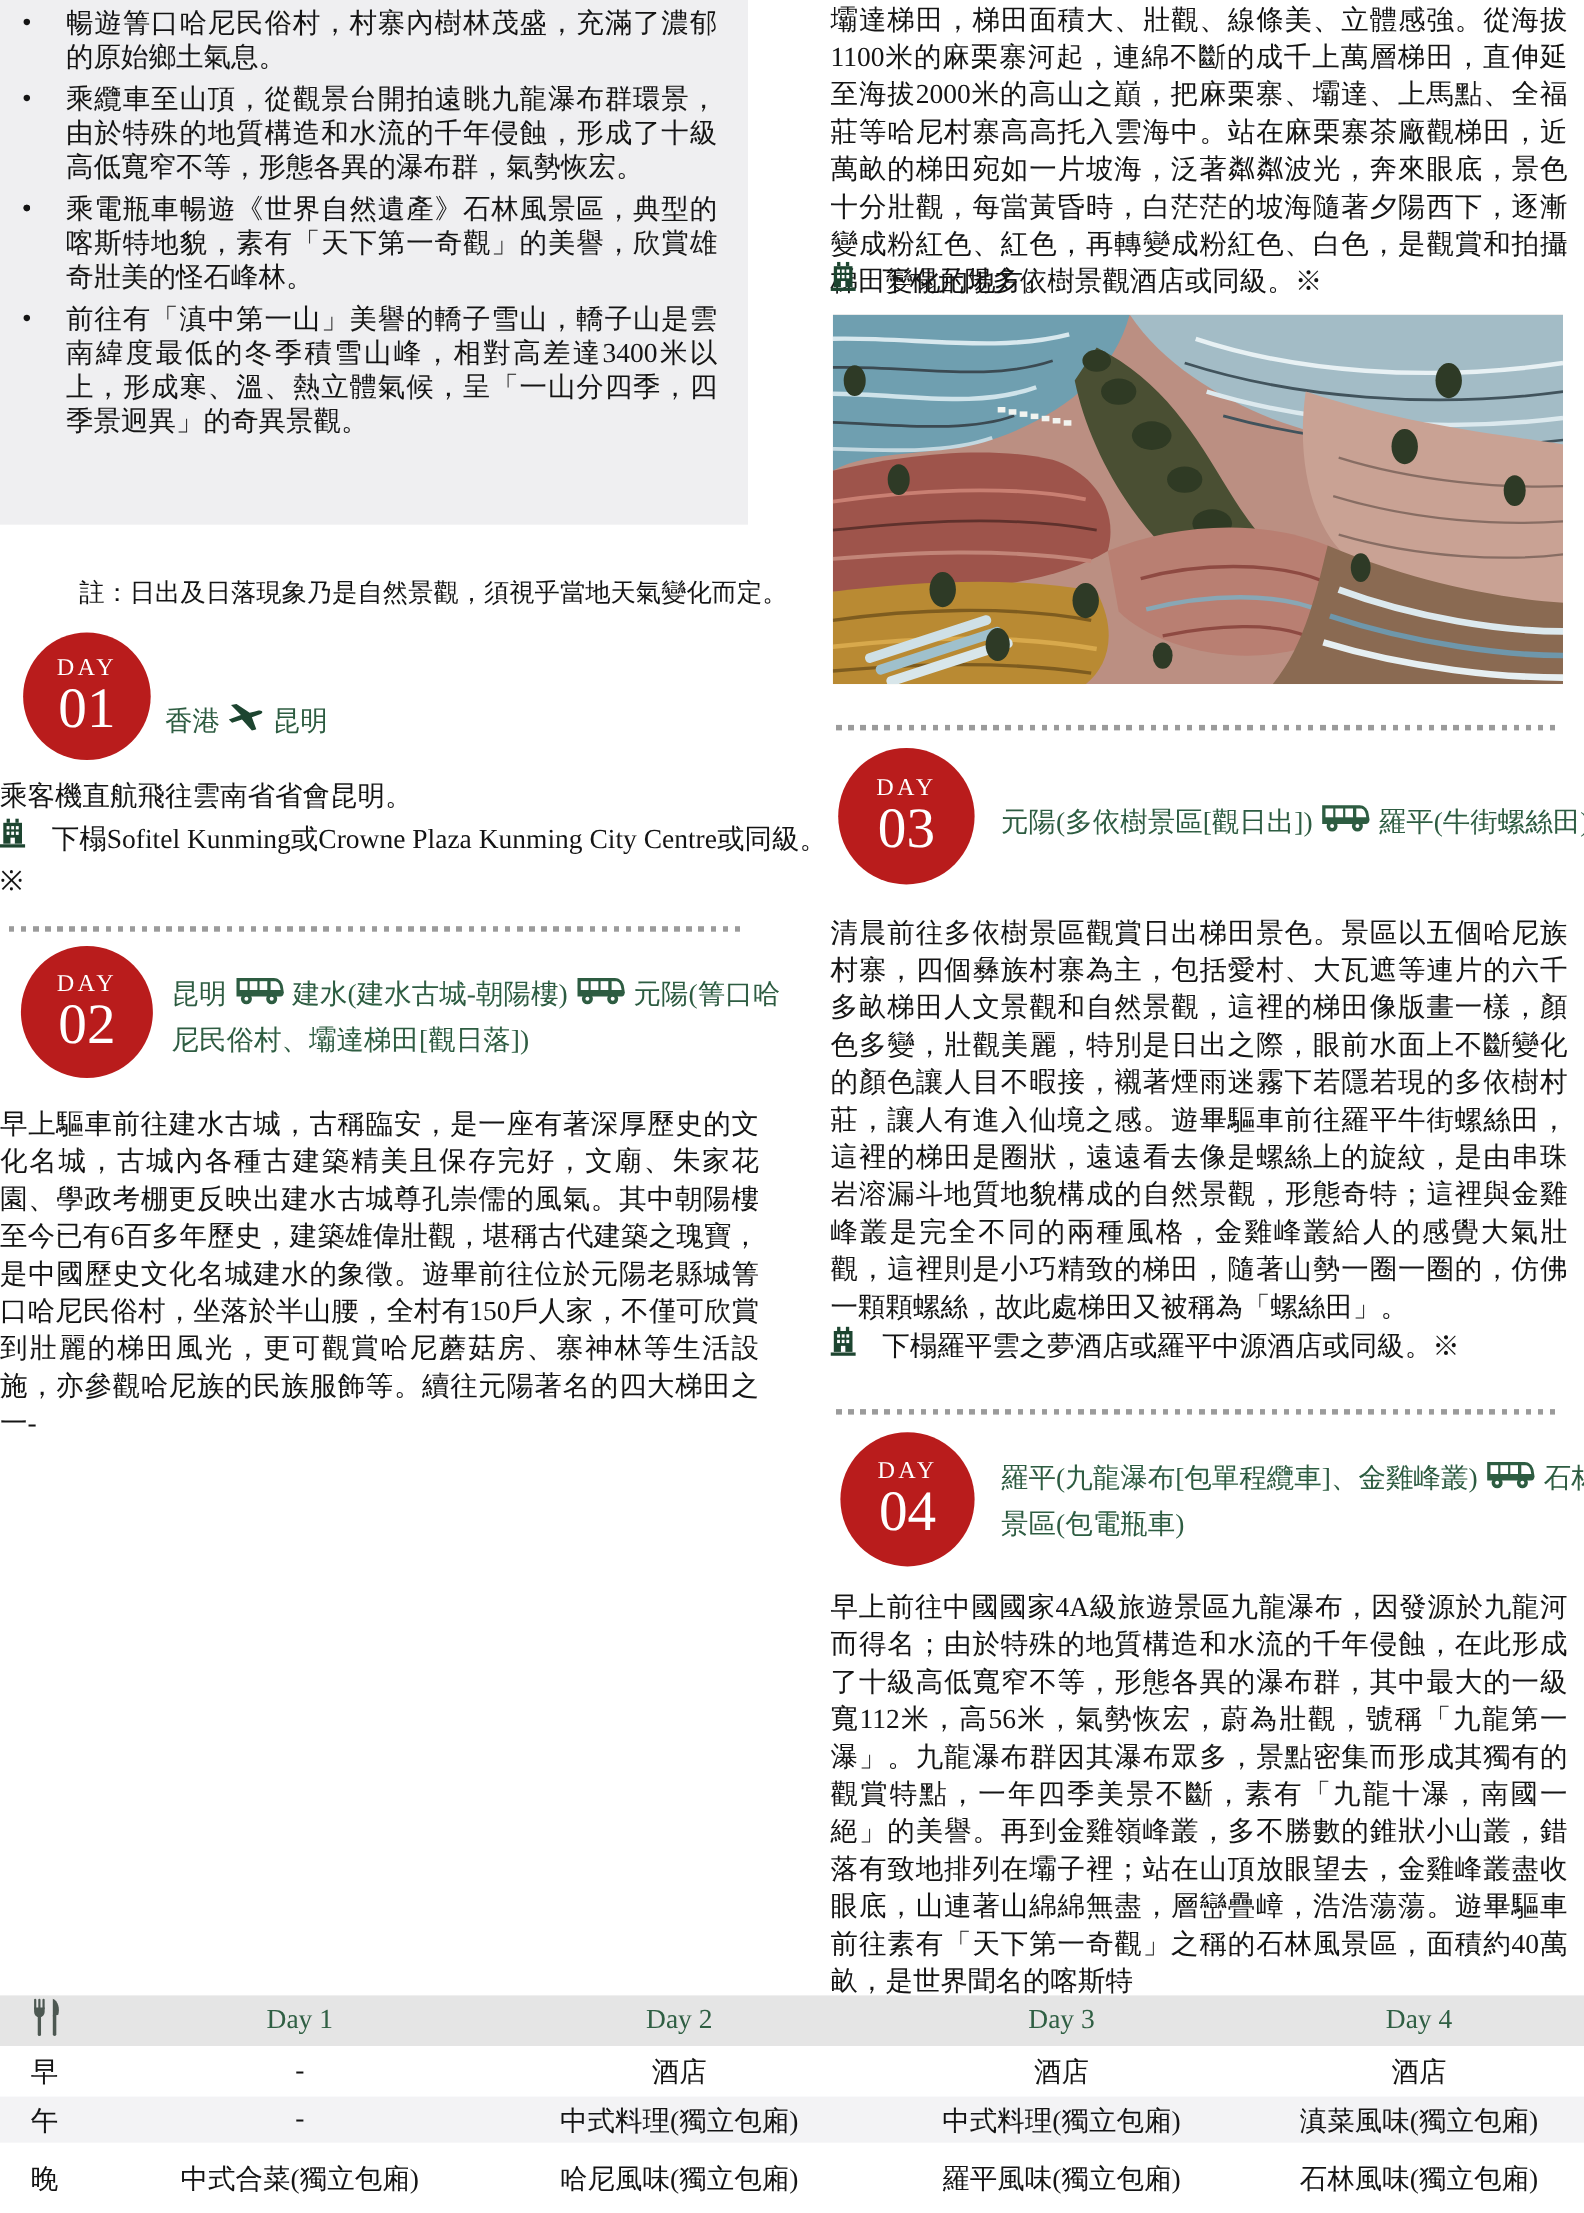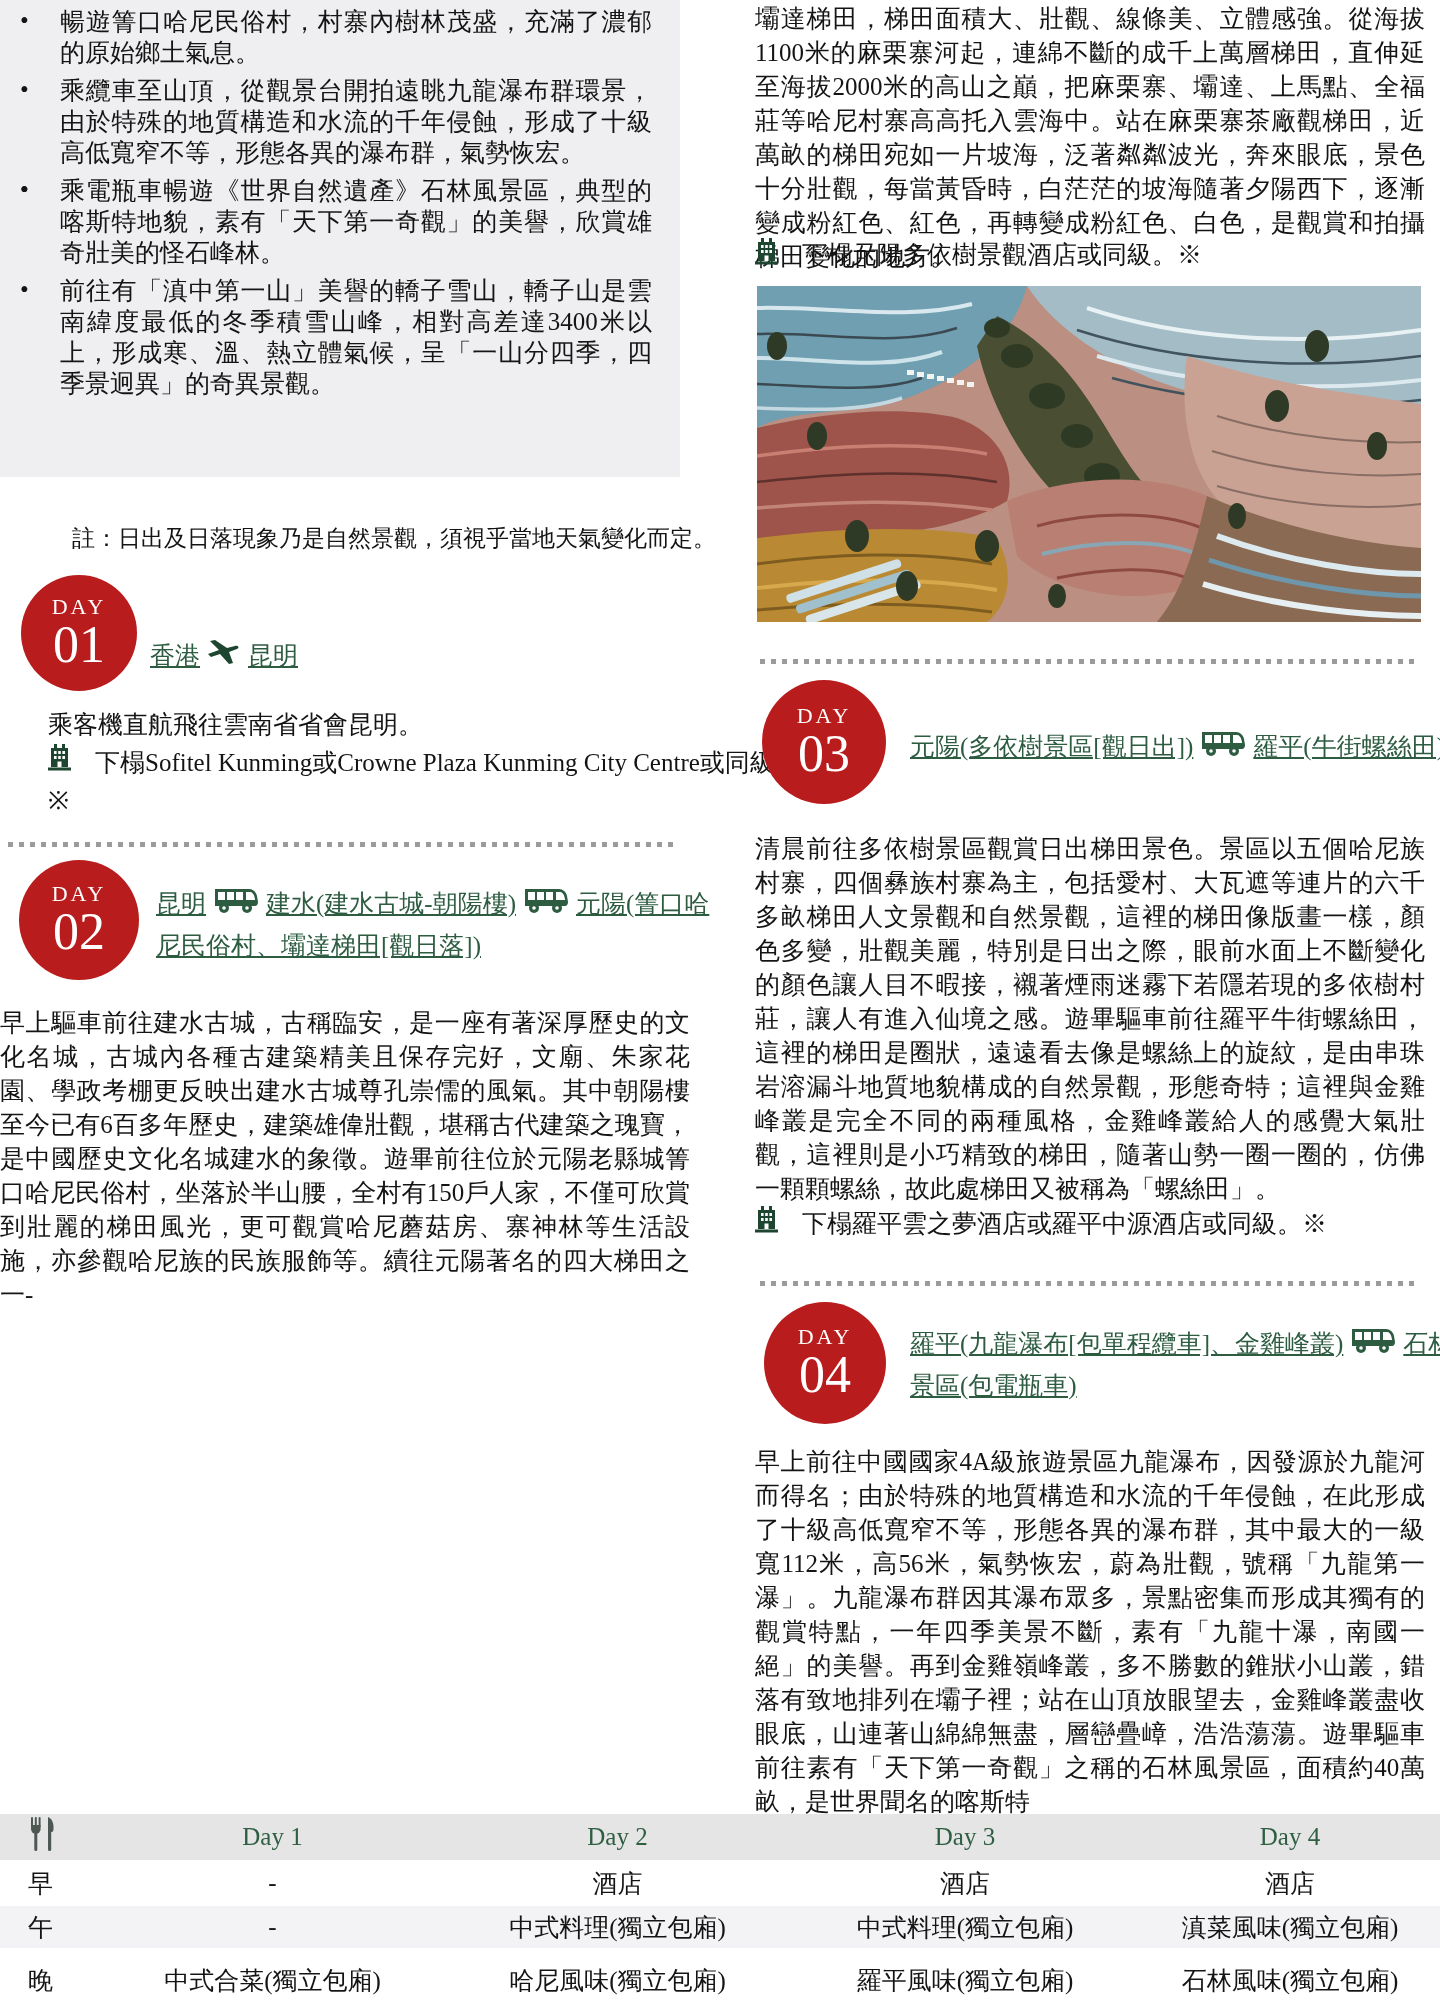--- a/index.html
+++ b/index.html
@@ -20,21 +20,21 @@
   
   .note{left:16px;top:524px;font-size:23px;line-height:30px;width:700px;text-align:right;}
   
   .badge{
     border-radius:50%;background:#b91c1c;color:#ffffff;display:flex;
     flex-direction:column;align-items:center;justify-content:center;text-align:center;
   }
   .badge .b-day{font-size:22px;letter-spacing:3px;line-height:22px;margin-bottom:2px;}
   .badge .b-num{font-size:52px;line-height:50px;}
   
-  .route{color:#2d5c41;font-size:25px;text-decoration:underline;}
+  .route{color:#2d5c41;font-size:25px;}
   .route-line{display:flex;align-items:center;gap:7px;height:42px;white-space:nowrap;}
   .route-line.single{height:auto;}
   .icon-svg{display:inline-block;vertical-align:middle;flex:0 0 auto;}
   
   .para{font-size:25px;line-height:34px;text-align:justify;}
   .p1{line-height:38px;}
   .hotel-line{display:flex;align-items:center;gap:24px;white-space:nowrap;}
   .hotel-line .htxt{white-space:nowrap;}
   
   .dotted{height:5px;background:repeating-linear-gradient(90deg,#9b9b9b 0 5px,transparent 5px 11px);}
@@ -76,21 +76,21 @@
       <span>香港</span>
       <span class="icon-svg">
     <svg width="34" height="30" viewBox="0 0 34 30">
       <path fill="#1d4530" d="M1 17 L12 13 L3 4 L8 3 L20 11 L28 9 c3 -0.8 5 1.6 2 3 L22 15 L26 26 L22 27 L13 17 L4 20 Z"></path>
     </svg>
   </span>
       <span>昆明</span>
     </div>
   </div>
 
-<div class="abs para p1" style="left:16px;top:706px;width:700px;padding-left:32px;">
+<div class="abs para p1" style="left:0;top:706px;width:700px;">
   <div>乘客機直航飛往雲南省省會昆明。</div>
   <div class="hotel-line">
     <span class="icon-svg">
     <svg width="23" height="27" viewBox="0 0 23 27">
       <rect x="3" y="4" width="17" height="19" fill="#1d4530"></rect>
       <rect x="6" y="0" width="3" height="4" fill="#1d4530"></rect>
       <rect x="14" y="0" width="3" height="4" fill="#1d4530"></rect>
       <rect x="6" y="7" width="2.6" height="3" fill="#ffffff"></rect>
       <rect x="10.2" y="7" width="2.6" height="3" fill="#ffffff"></rect>
       <rect x="14.4" y="7" width="2.6" height="3" fill="#ffffff"></rect>

